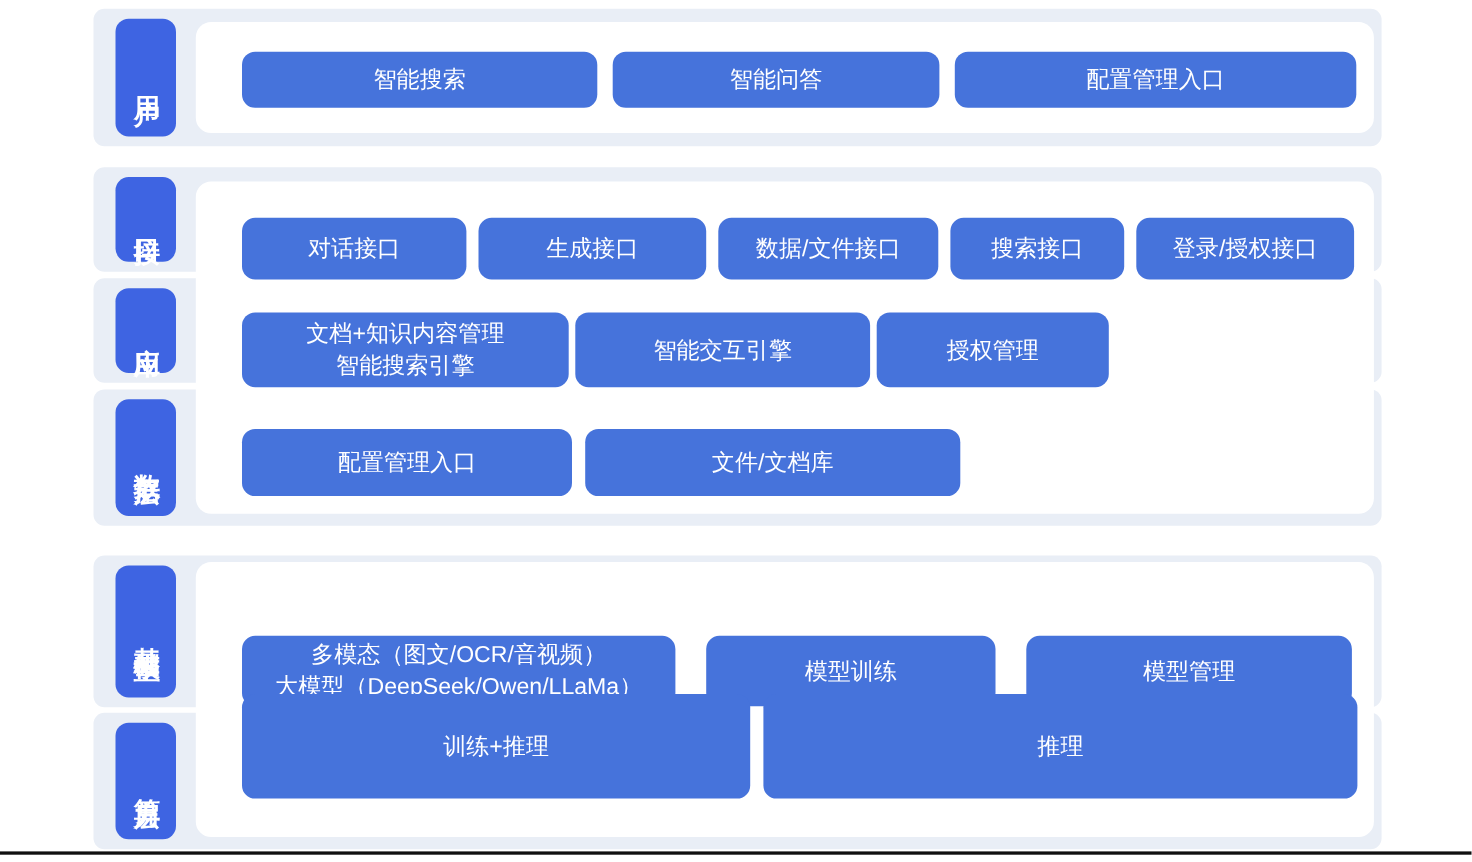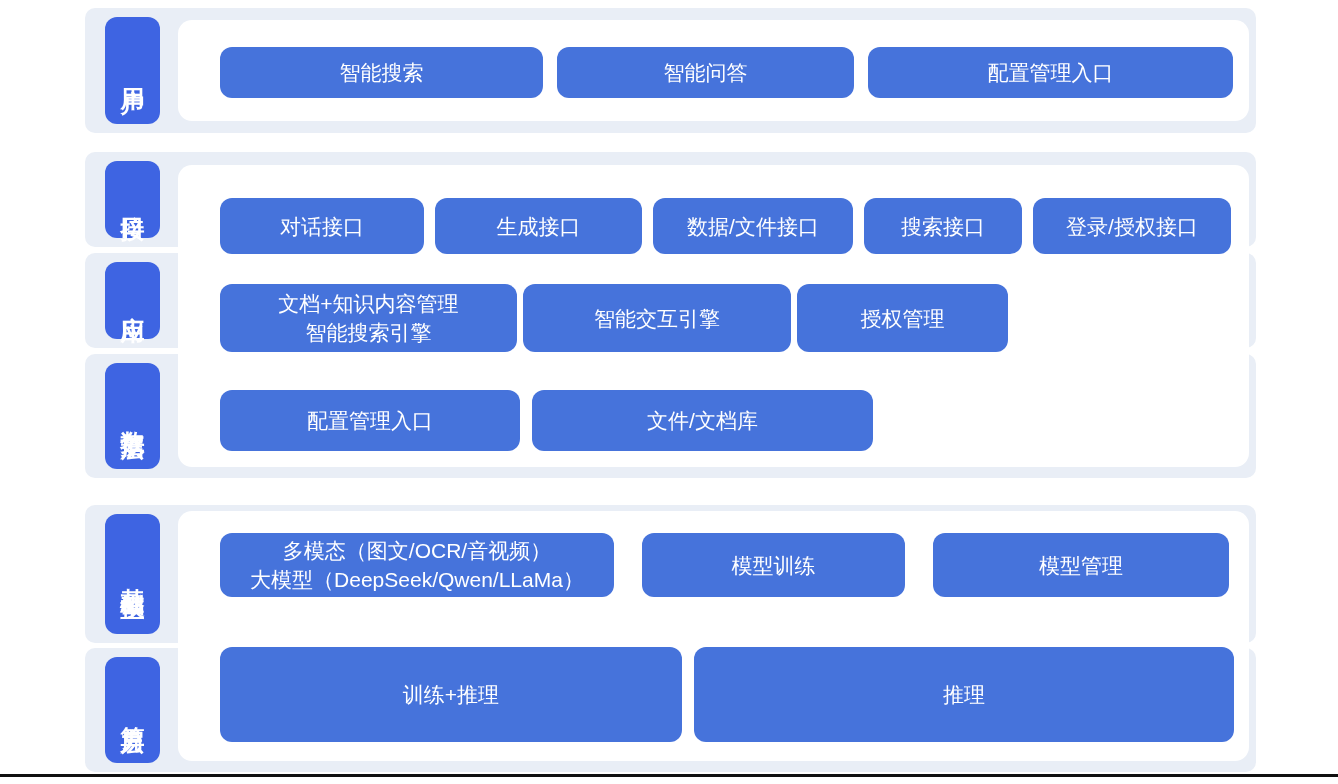--- a/index.html
+++ b/index.html
@@ -61,22 +61,22 @@
   .strip.i2-1{top:648px;height:124px}  .vlabel.i2-1{top:657px;height:106px}
   
   .panel.p0{top:20px;height:101px}
   .panel.p1{top:165px;height:302px}
   .panel.p2{top:511px;height:250px}
   
   .brow.r0-0{top:35px;height:63px;grid-template-columns:323px 297px 365px;column-gap:14px}
   .brow.r1-0{top:186px;height:68px;grid-template-columns:204px 207px 200px 158px 198px;column-gap:11px}
   .brow.r1-1{top:272px;height:80px;grid-template-columns:297px 268px 211px 191px;column-gap:6px}
   .brow.r1-2{top:378px;height:73px;grid-template-columns:300px 341px 346px;column-gap:12px}
-  .brow.r2-0{top:521px;height:76px;grid-template-columns:394px 263px 296px;column-gap:28px}
-  .brow.r2-1{top:635px;height:107px;grid-template-columns:462px 540px;column-gap:12px}
+  .brow.r2-0{top:566px;height:76px;grid-template-columns:394px 263px 296px;column-gap:28px}
+  .brow.r2-1{top:619px;height:107px;grid-template-columns:462px 540px;column-gap:12px}
   
   .bottom-line{
     position:absolute;left:0;top:774px;width:1338px;height:3px;
     background:var(--bottom-line);
   }
 </style>
 </head>
 <body>
 
 <div id="stage">

